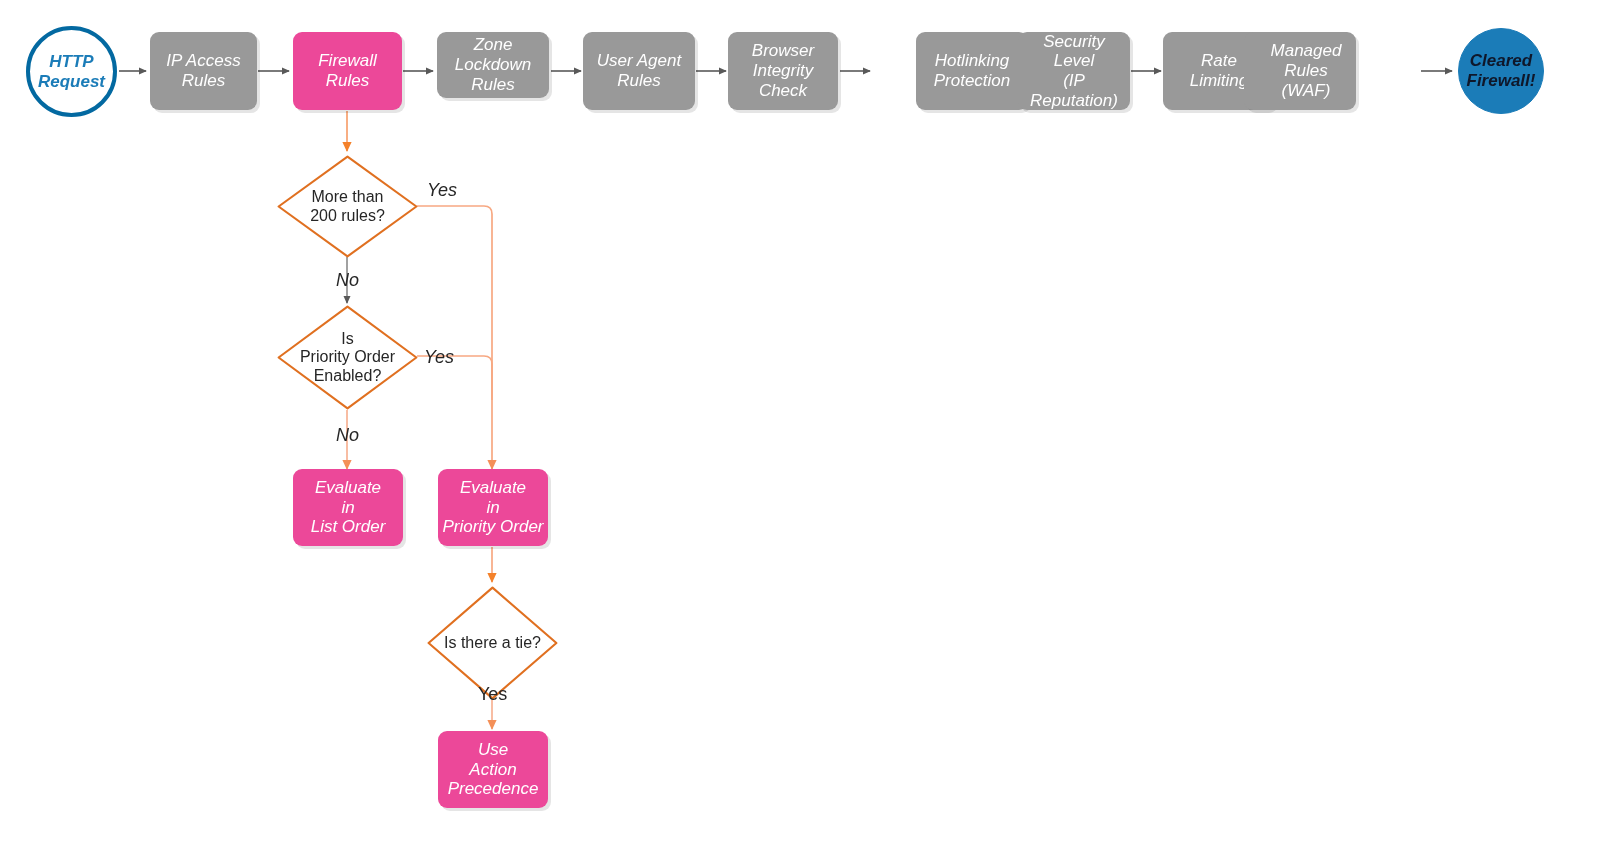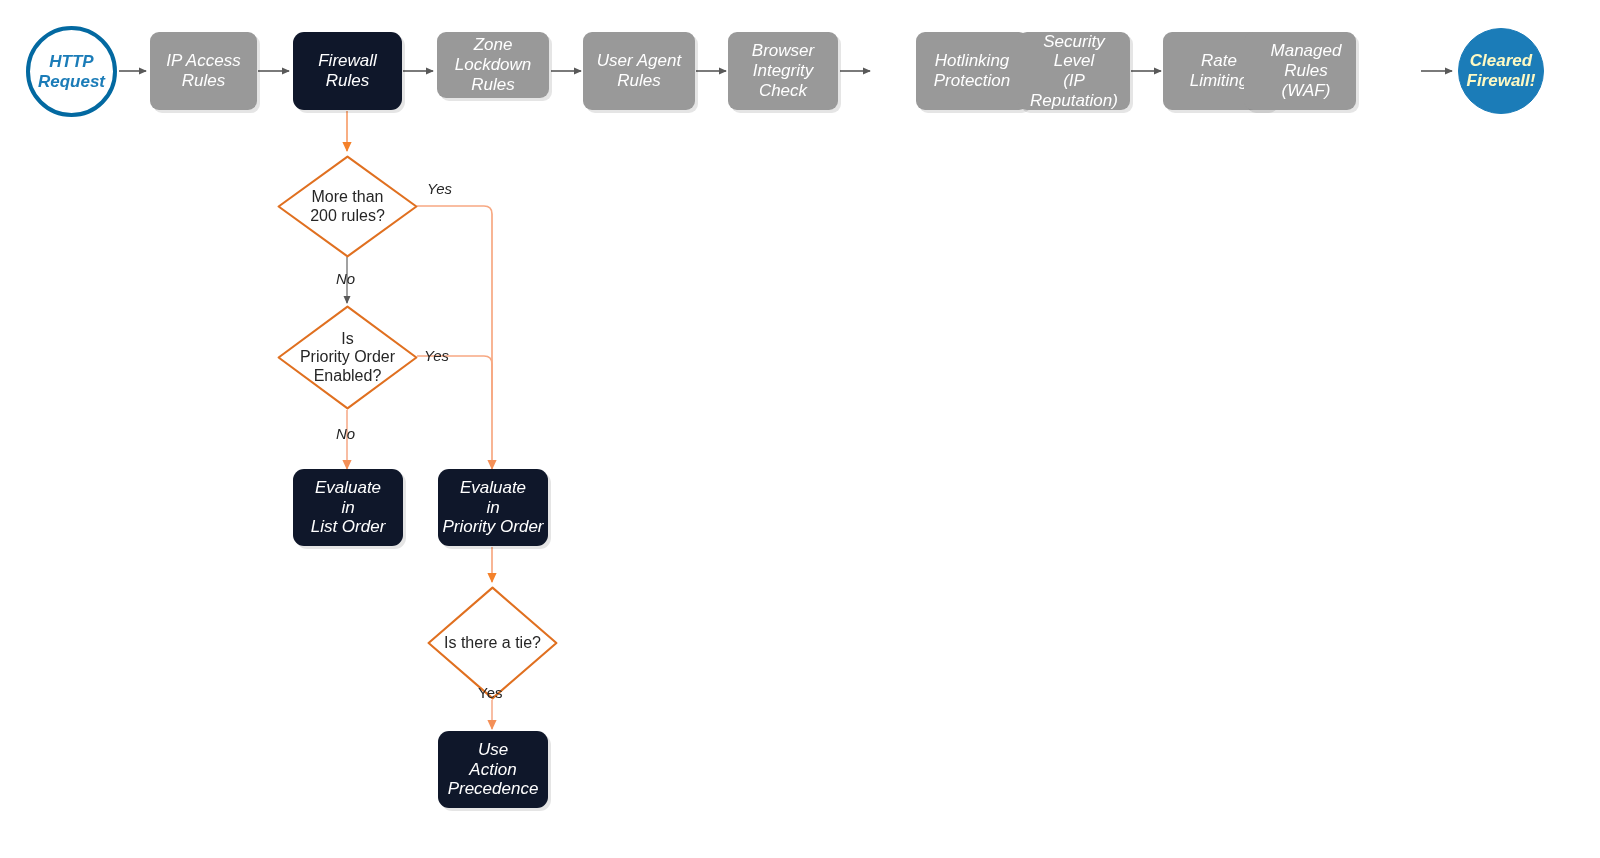--- a/index.html
+++ b/index.html
@@ -44,41 +44,40 @@
     border-radius: 9px;
     box-shadow: 3px 3px 0 rgba(0,0,0,0.10);
   }
   .box-gray {
     background: #999999;
     color: #ffffff;
     font-style: italic;
     font-size: 17px;
   }
   .box-orange {
-    background: #0f172a;
+    background: #ec4899;
     color: #ffffff;
     font-style: italic;
     font-size: 17px;
-    border-radius: 11px;
   }
 
   .circle {
     border-radius: 50%;
     font-weight: bold;
     font-style: italic;
     font-size: 17px;
   }
   .circle-open {
     background: #ffffff;
     border: 4px solid #0369a1;
     color: #1b7cb8;
   }
   .circle-filled {
     background: #1b7cb8;
-    color: #fef9c3;
+    color: #0f172a;
     border: 1px solid #1b7cb8;
   }
 
   
   .diamond {
     color: #262626;
     font-size: 16px;
     font-style: normal;
   }
   .diamond .dia-svg {
@@ -90,21 +89,21 @@
   }
   .diamond .dia-label {
     position: relative;
     z-index: 2;
     width: 86%;
   }
 
   
   .edge-label {
     position: absolute;
-    font-size: 15px;
+    font-size: 18px;
     font-style: italic;
     color: #262626;
     white-space: nowrap;
   }
   .edge-label.plain {
     font-style: normal;
   }
 </style>
 </head>
 <body>

